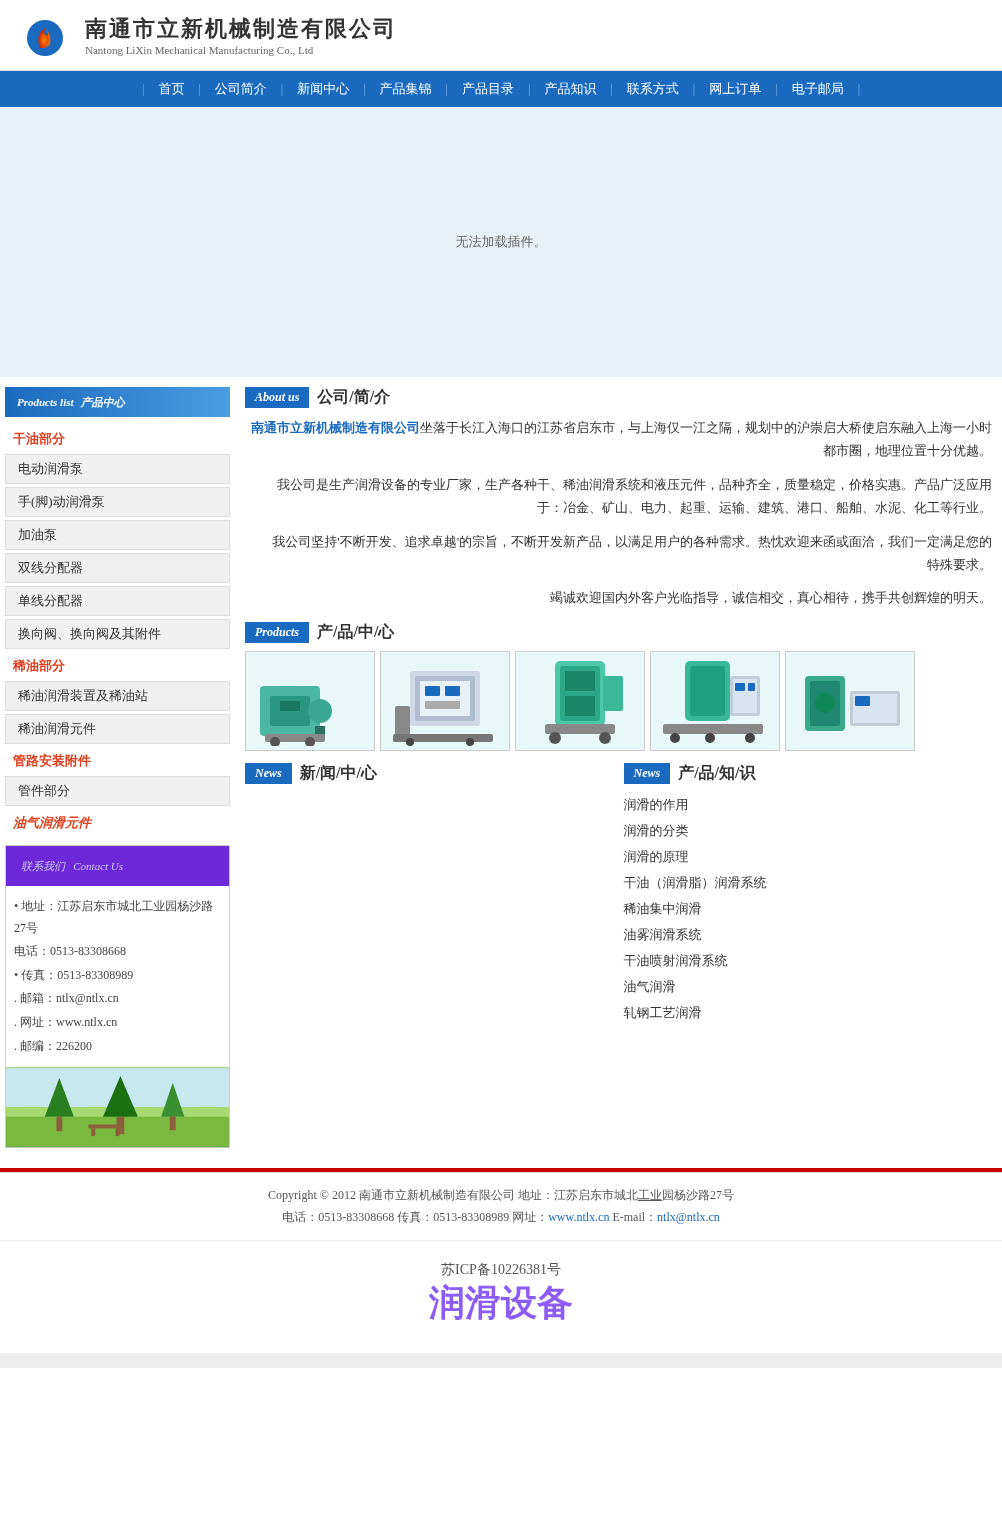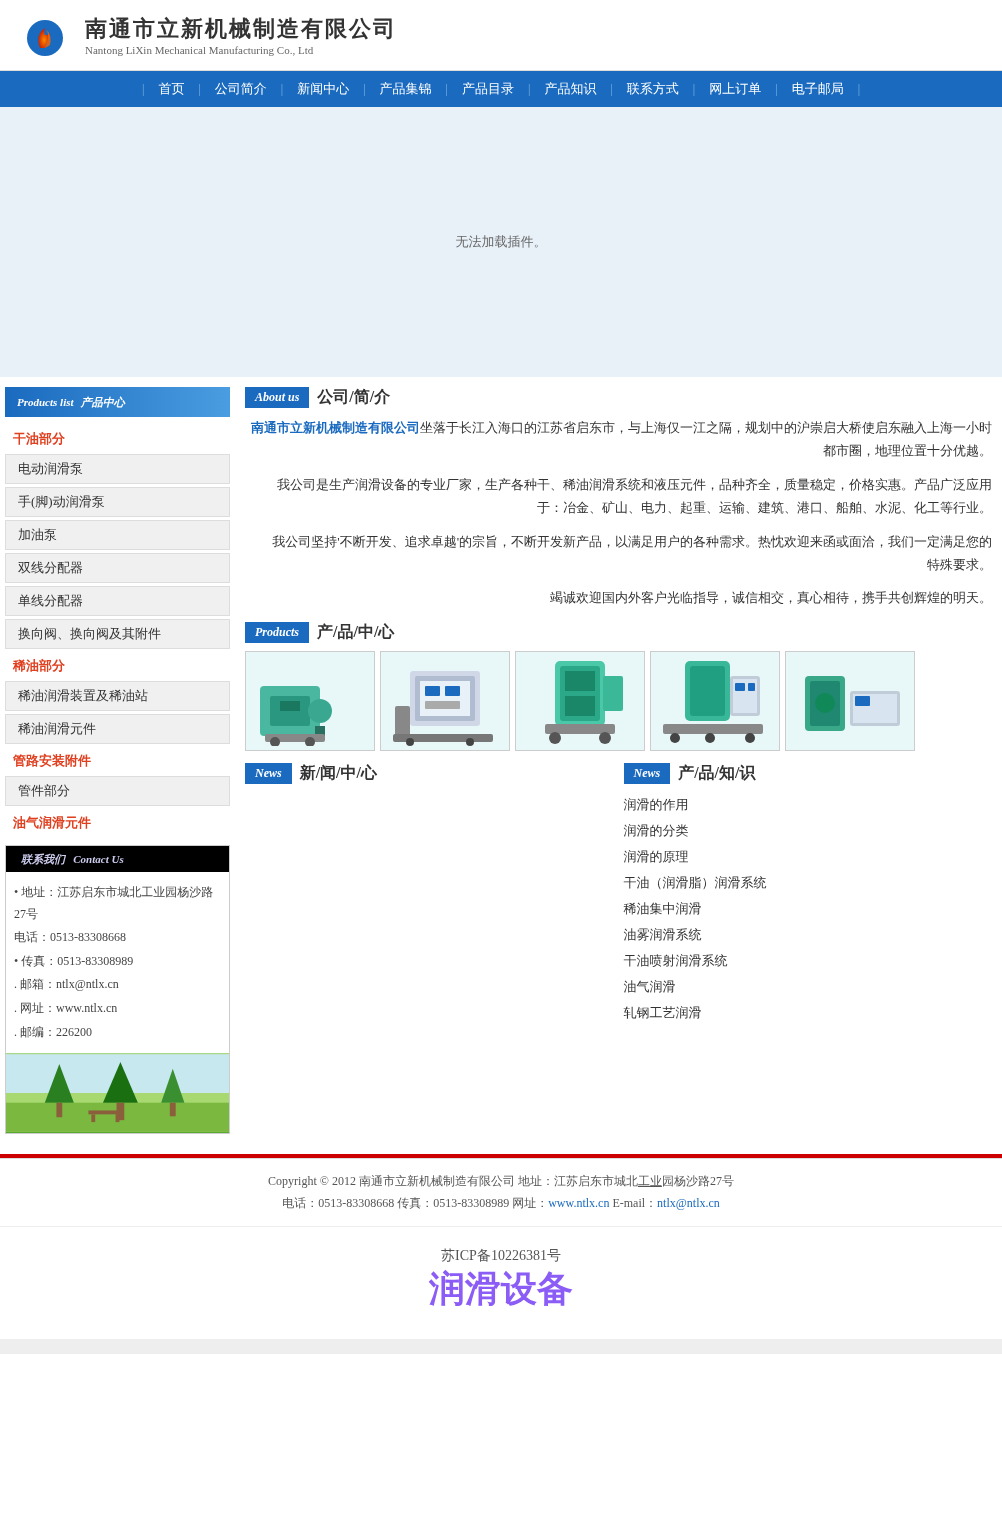--- a/index.html
+++ b/index.html
@@ -27,21 +27,21 @@
 
     
     .sidebar { width: 235px; min-width: 235px; padding: 0 5px; }
     .sidebar-products-title { background: linear-gradient(to right, #1a6abf, #4a9de0); color: #fff; padding: 7px 12px; font-size: 13px; font-weight: bold; margin-bottom: 8px; }
     .sidebar-products-title span { font-style: italic; font-size: 11px; margin-right: 4px; }
     .sidebar-section-title { color: #e04020; font-size: 13px; font-weight: bold; padding: 5px 8px 3px; }
     .sidebar-item { background: #f0f0f0; border: 1px solid #ddd; padding: 5px 12px; margin: 3px 0; font-size: 13px; cursor: pointer; color: #333; }
 
     
     .contact-box { border: 1px solid #ccc; margin-top: 10px; }
-    .contact-title { background: #000000; color: #fff; padding: 5px 10px; font-size: 13px; font-weight: bold; }
+    .contact-title { background: #6d28d9; color: #fff; padding: 12px 10px; font-size: 13px; font-weight: normal; }
     .contact-title span { font-size: 11px; font-style: italic; margin-left: 5px; color: #cce; }
     .contact-content { padding: 8px; font-size: 12px; color: #444; line-height: 1.8; }
     .contact-content div { margin: 2px 0; }
     .contact-image { width: 100%; height: 80px; background: linear-gradient(to bottom, #a8d88a, #5aaa30); display: flex; align-items: flex-end; justify-content: center; overflow: hidden; }
 
     
     .content { flex: 1; padding: 0 10px; }
 
     
     .section-header { display: flex; align-items: center; margin-bottom: 8px; }
@@ -181,21 +181,21 @@
     <div class="sidebar-item">单线分配器</div>
     <div class="sidebar-item">换向阀、换向阀及其附件</div>
 
     <div class="sidebar-section-title" style="color:#e04020;">稀油部分</div>
     <div class="sidebar-item">稀油润滑装置及稀油站</div>
     <div class="sidebar-item">稀油润滑元件</div>
 
     <div class="sidebar-section-title" style="color:#e04020;">管路安装附件</div>
     <div class="sidebar-item">管件部分</div>
 
-    <div class="sidebar-section-title" style="color:#e04020;">油气润滑元件</div>
+    <div class="sidebar-section-title" style="color:#e04020;font-style:italic;">油气润滑元件</div>
 
     <div class="contact-box">
       <div class="contact-title">
         <span>联系我们</span>
         <span>Contact Us</span>
       </div>
       <div class="contact-content">
         <div>• 地址：江苏启东市城北工业园杨沙路27号</div>
         <div>电话：0513-83308668</div>
         <div>• 传真：0513-83308989</div>

